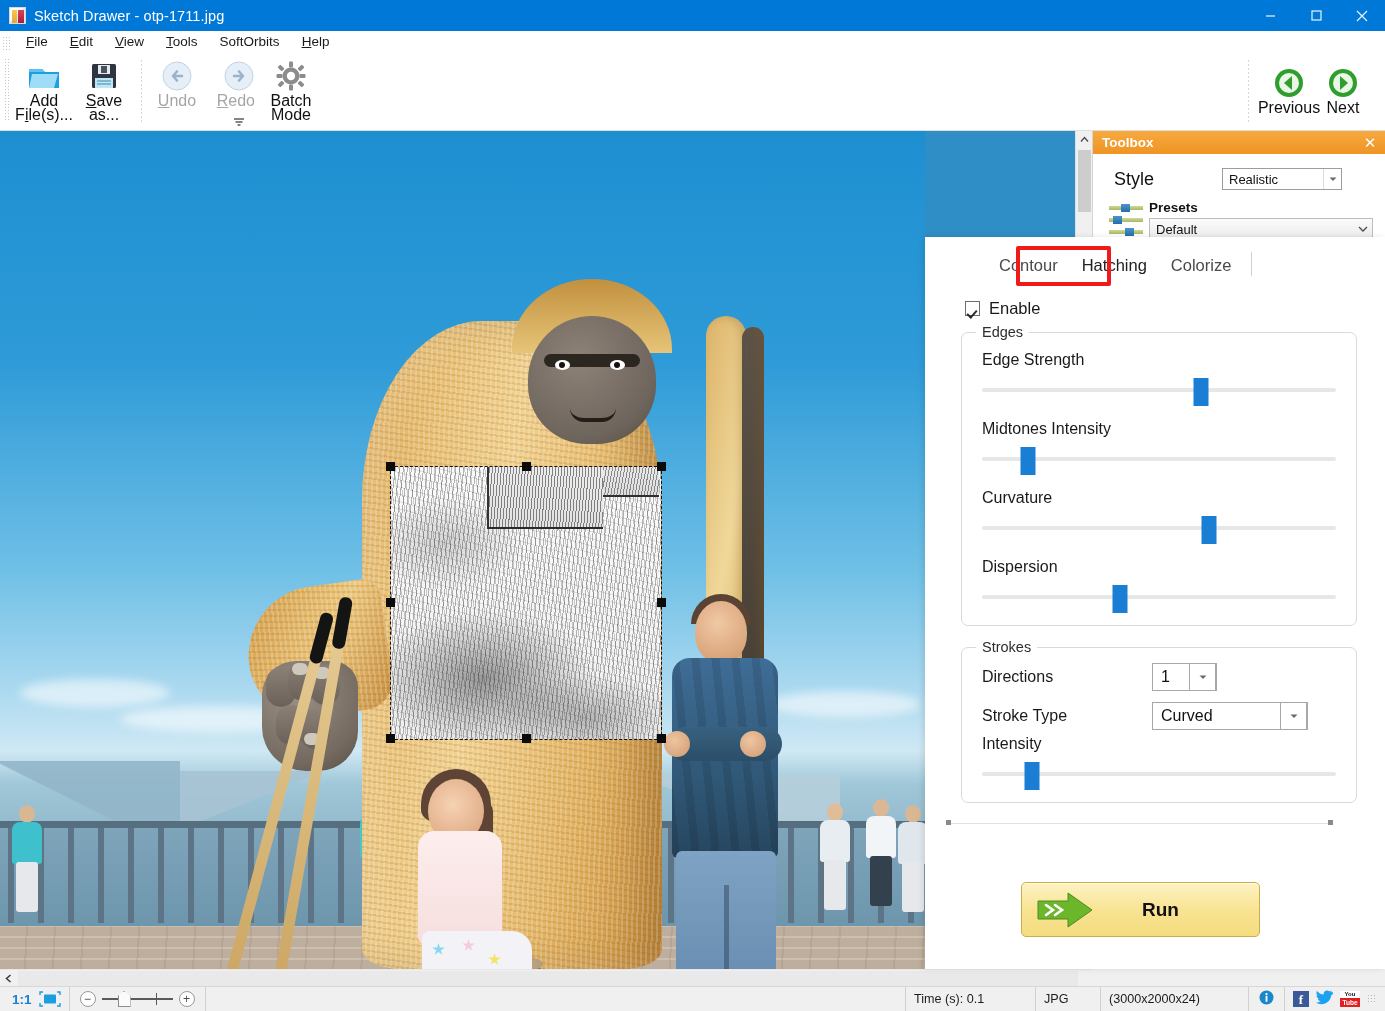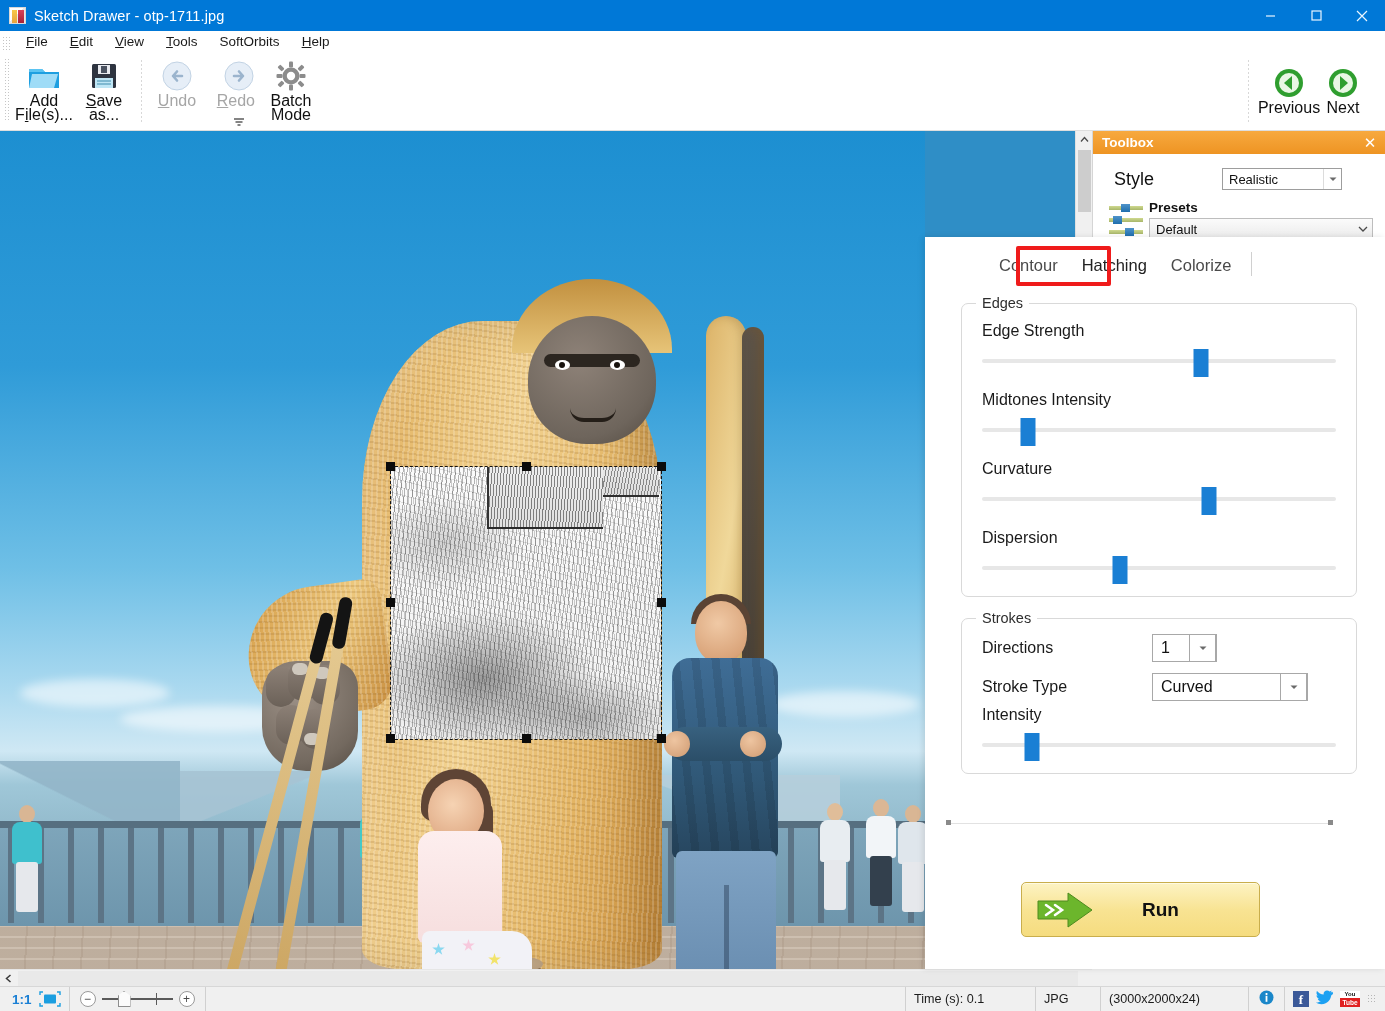--- a/index.html
+++ b/index.html
@@ -884,20 +884,24 @@
   </div>
 
   <div class="settings">
     <div class="tabs">
       <div class="tab">Contour</div>
       <div class="tab active">Hatching</div>
       <div class="tab">Colorize</div>
       <div class="tab-sep"></div>
     </div>
 
+    <div class="enable-row">
+      <div class="chk on"></div>
+      <div class="enable-lbl">Enable</div>
+    </div>
 
     <div class="group">
       <div class="legend">Edges</div>
 
       <div class="slider-block">
         <div class="slider-label">Edge Strength</div>
         <div class="slider">
           <div class="track"></div>
           <div class="thumb" style="left:62%"></div>
         </div>

